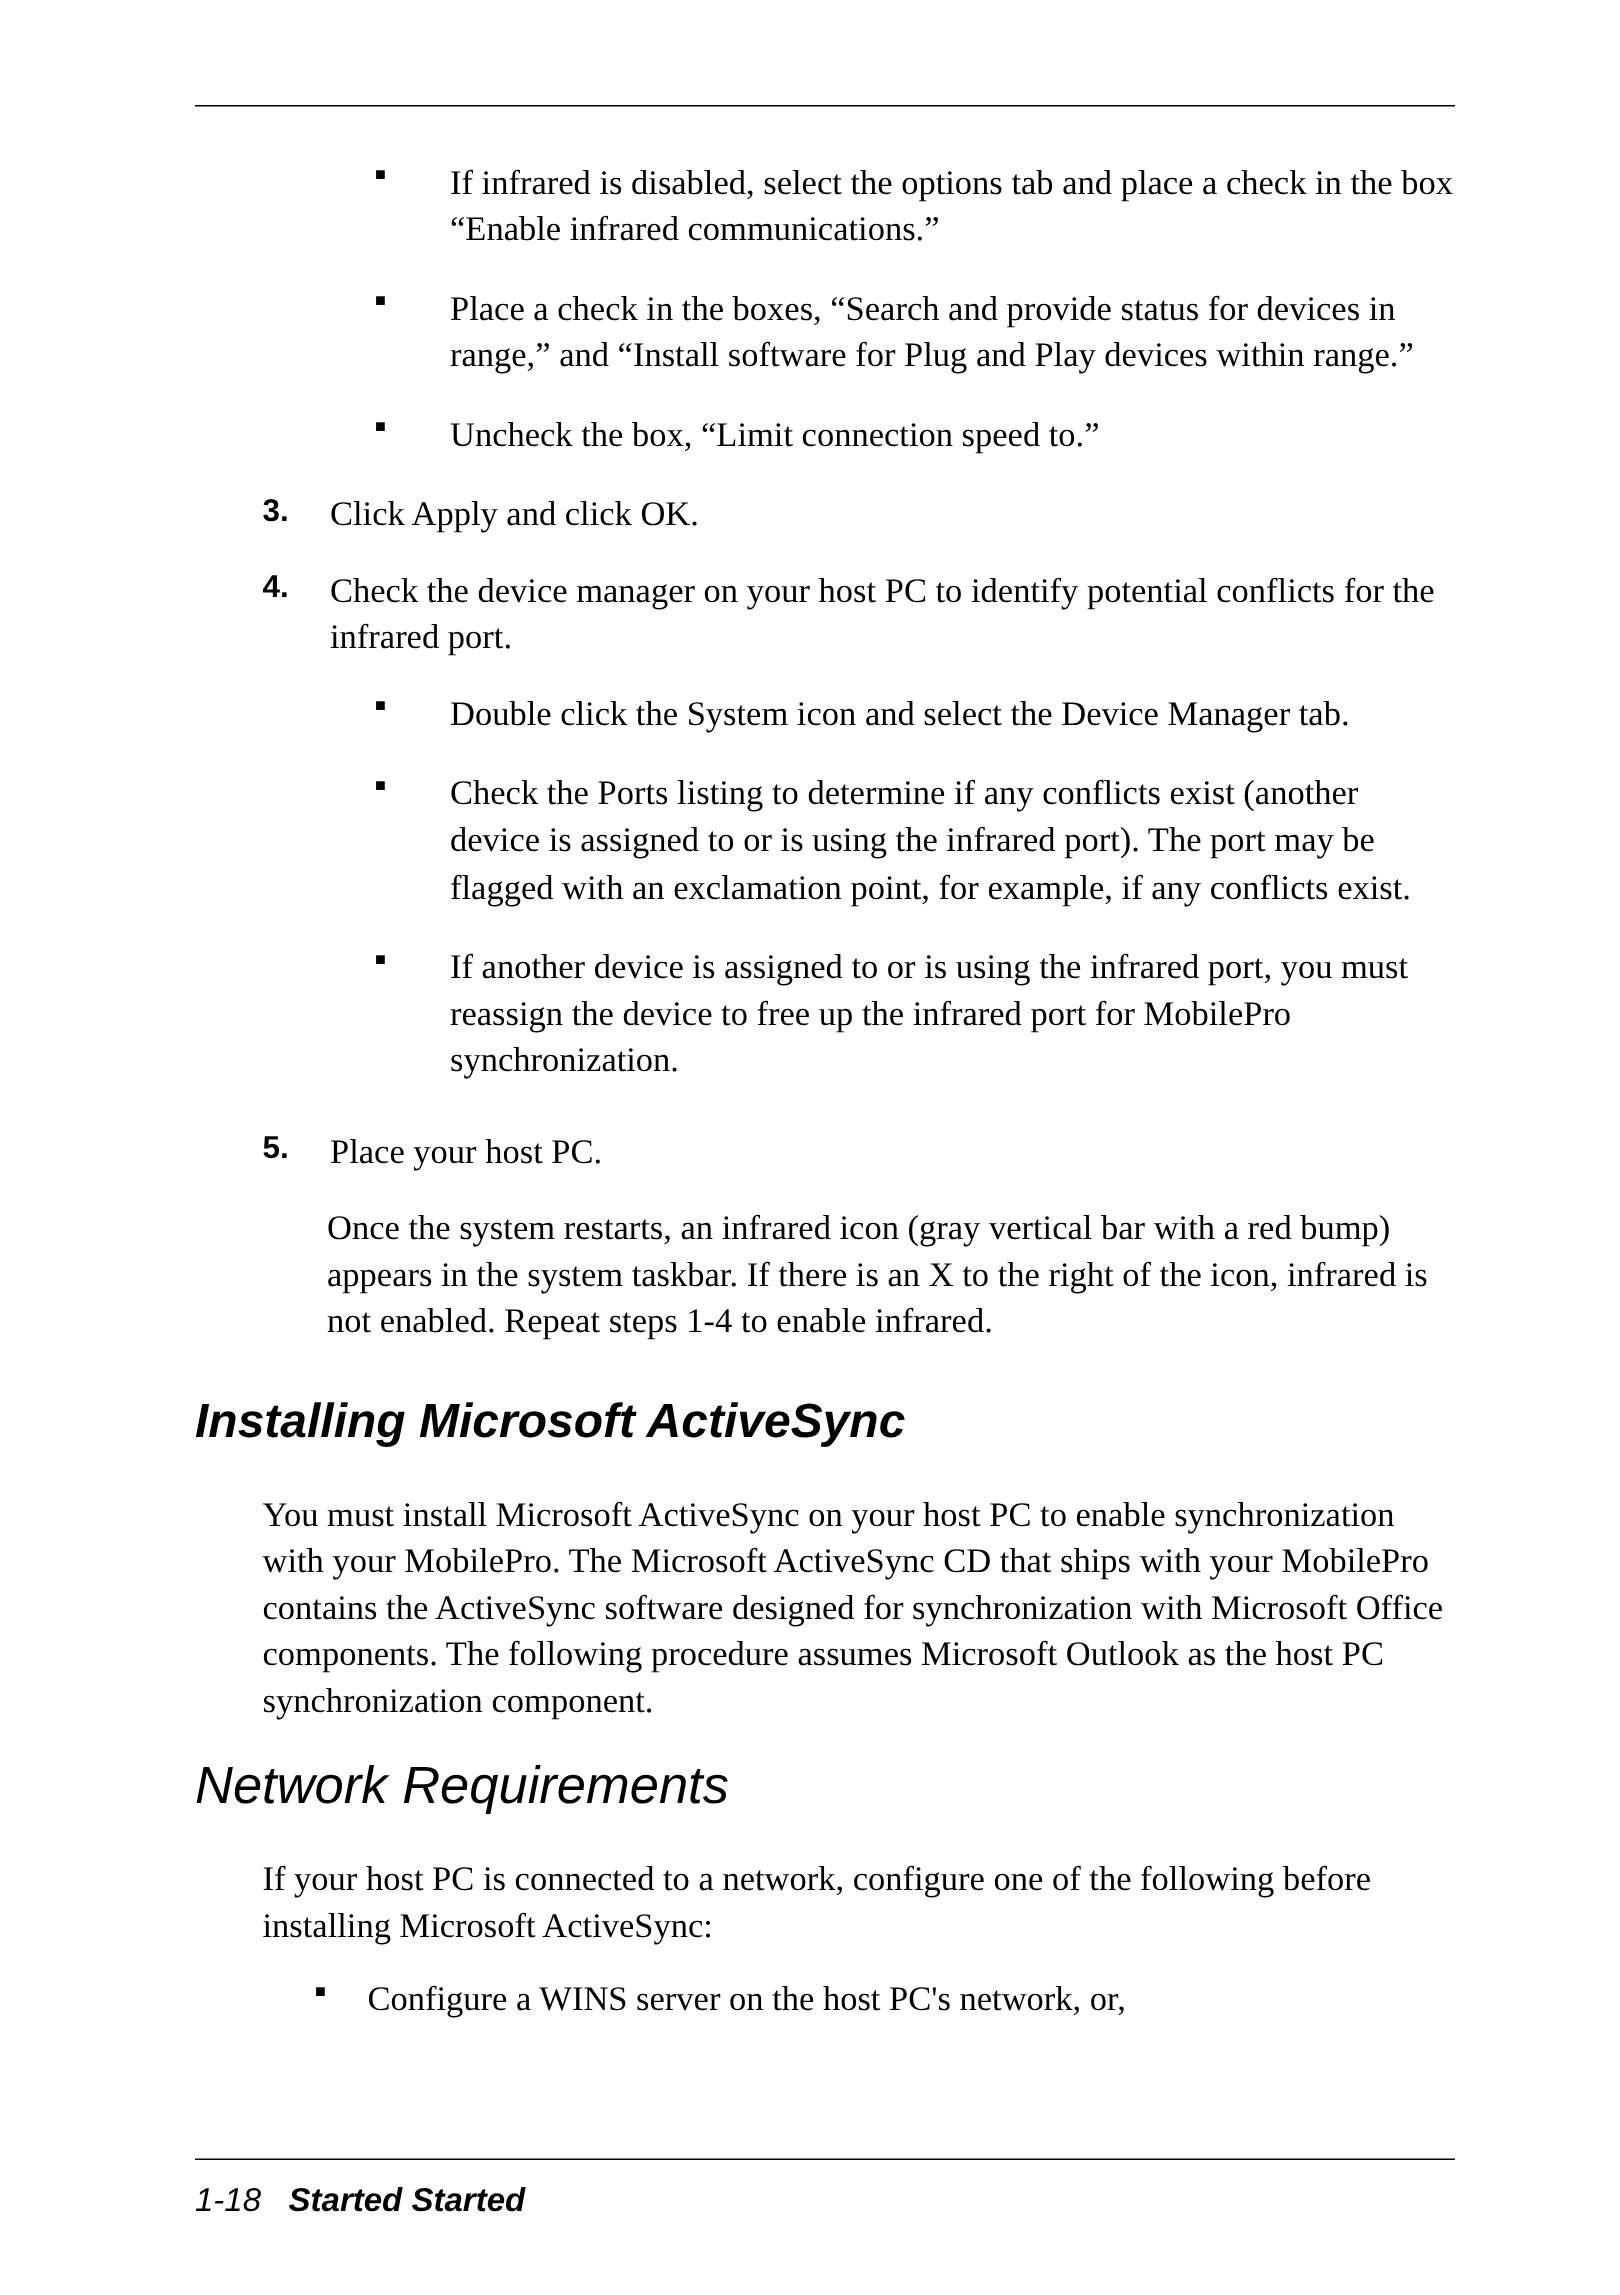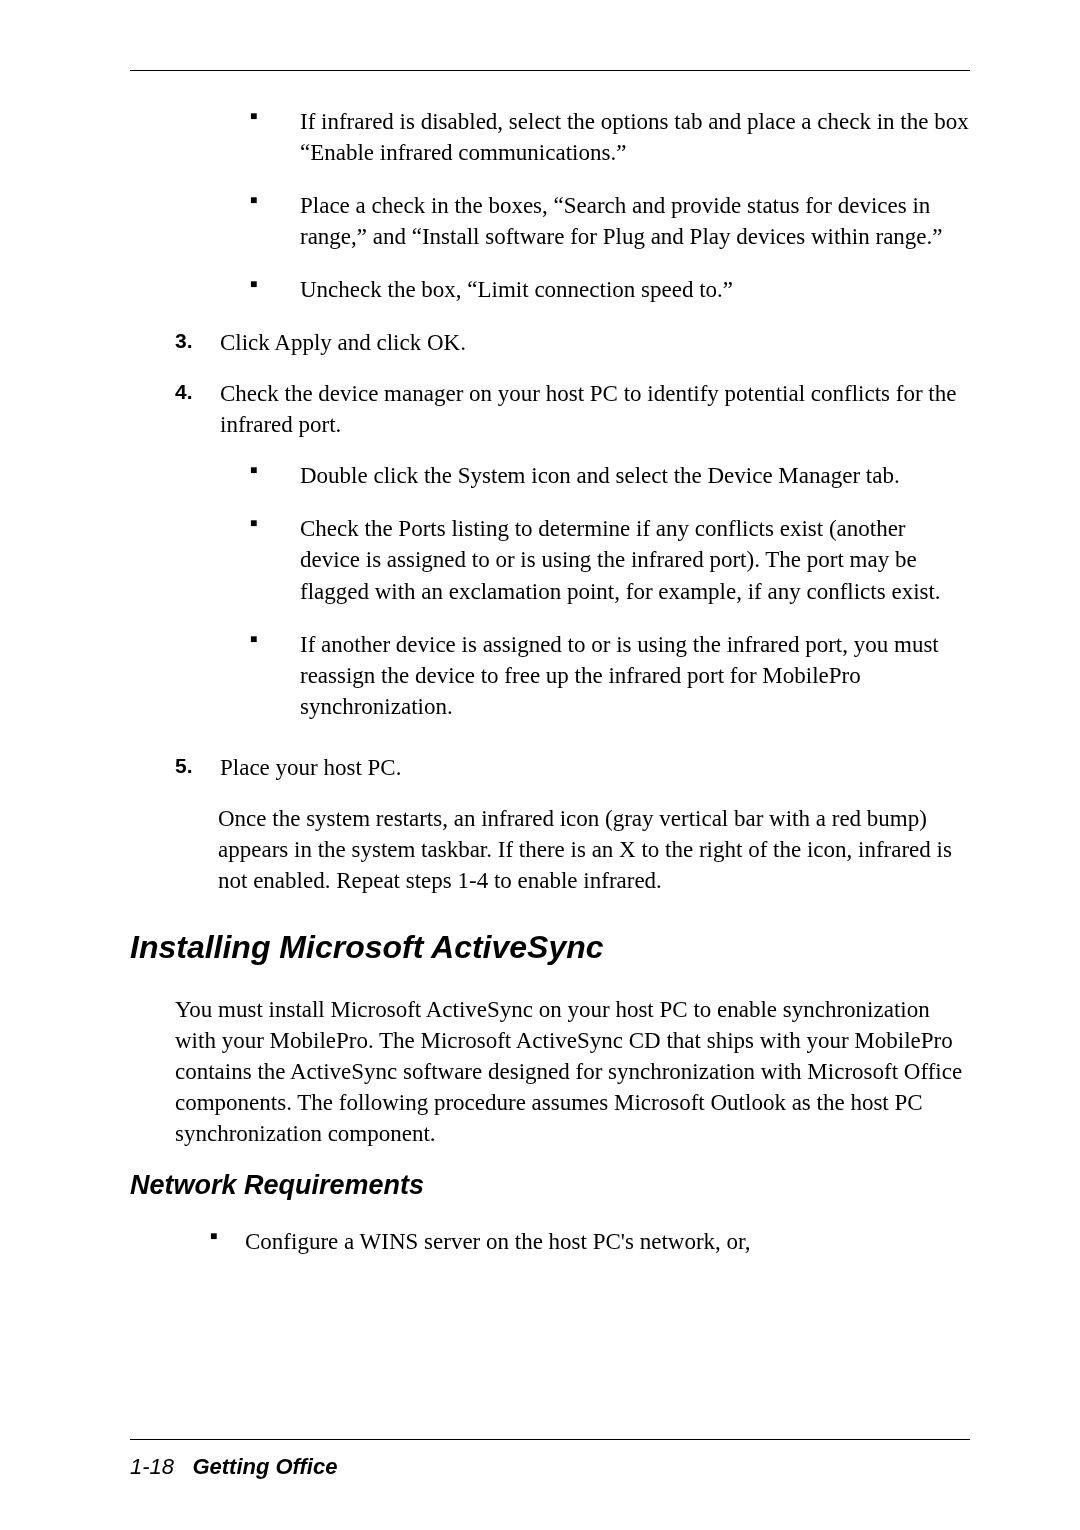--- a/index.html
+++ b/index.html
@@ -107,22 +107,22 @@
       font-weight: bold;
       font-size: 32px;
       margin-left: -45px;
       margin-top: 30px;
       margin-bottom: 25px;
     }
     
     .h3-heading {
       font-family: Arial, Helvetica, sans-serif;
       font-style: italic;
-      font-weight: bold;
-      font-size: 27px;
+      font-weight: normal;
+      font-size: 35px;
       margin-left: -45px;
       margin-top: 18px;
       margin-bottom: 22px;
     }
     
     .body-para {
       margin-bottom: 18px;
     }
     
     .footer-text {
@@ -175,24 +175,25 @@
   </div>
 
   <p class="step-followup">Once the system restarts, an infrared icon (gray vertical bar with a red bump) appears in the system taskbar. If there is an X to the right of the icon, infrared is not enabled. Repeat steps 1-4 to enable infrared.</p>
 
   <h2 class="h2-heading">Installing Microsoft ActiveSync</h2>
 
   <p class="body-para">You must install Microsoft ActiveSync on your host PC to enable synchronization with your MobilePro. The Microsoft ActiveSync CD that ships with your MobilePro contains the ActiveSync software designed for synchronization with Microsoft Office components. The following procedure assumes Microsoft Outlook as the host PC synchronization component.</p>
 
   <h3 class="h3-heading">Network Requirements</h3>
 
+  <p class="body-para">If your host PC is connected to a network, configure one of the following before installing Microsoft ActiveSync:</p>
 
   <ul class="bullet-list">
     <li>Configure a WINS server on the host PC's network, or,</li>
   </ul>
 
 </div>
 
 <hr class="hr-bottom">
 
 <div class="footer-text">
-  <span class="footer-page">1-18</span>&nbsp;&nbsp;&nbsp;<span>Getting Office</span>
+  <span class="footer-page">1-18</span>&nbsp;&nbsp;&nbsp;<span>Started Started</span>
 </div>
 
 </body></html>

